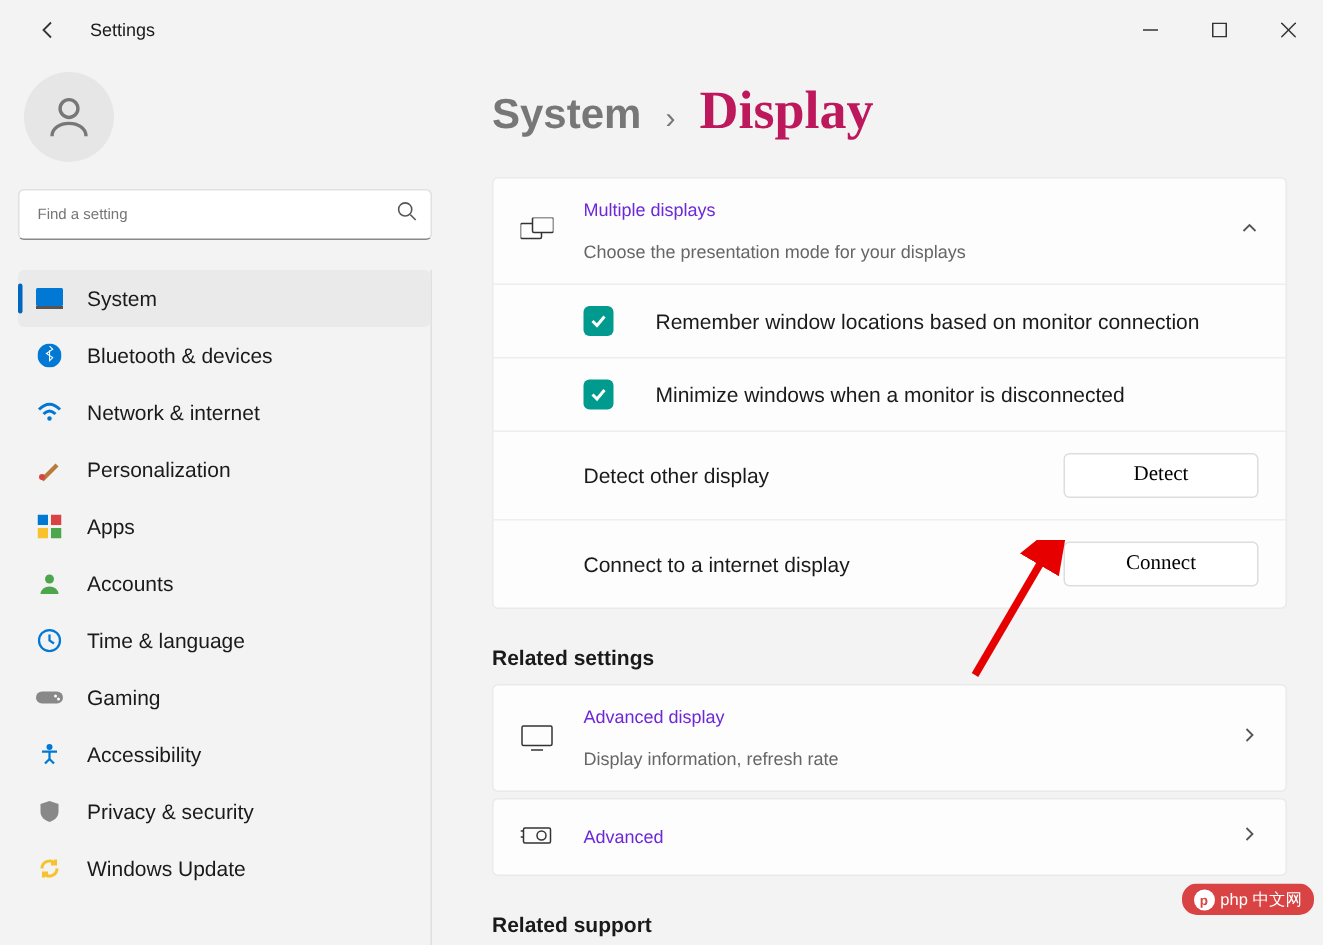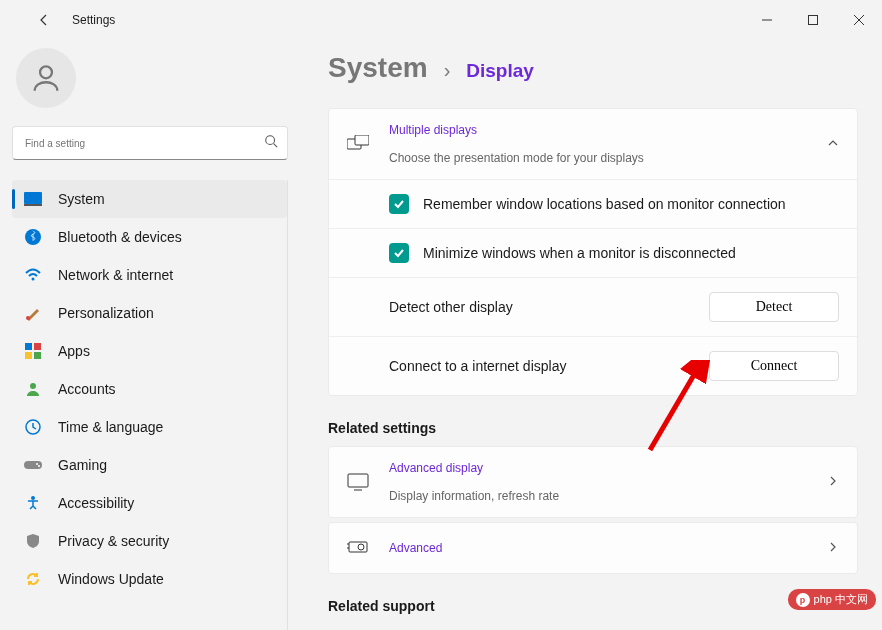--- a/index.html
+++ b/index.html
@@ -1,18 +1,18 @@
 <!DOCTYPE html>
 <html><head>
 <meta charset="utf-8">
 <style>
 * { box-sizing: border-box; margin: 0; padding: 0; }
 body { font-family: 'Segoe UI', sans-serif; background: #f3f3f3; width: 882px; height: 630px; overflow: hidden; position: relative; }
 
-.titlebar { height: 40px; display: flex; align-items: center; padding-left: 28px; background: #f3f3f3; }
+.titlebar { height: 40px; display: flex; align-items: center; padding-left: 16px; background: #f3f3f3; }
 .titlebar .back { width: 32px; height: 32px; display: flex; align-items: center; justify-content: center; cursor: pointer; }
 .titlebar .title { margin-left: 12px; font-size: 12px; color: #1a1a1a; }
 .window-controls { margin-left: auto; display: flex; }
 .window-controls div { width: 46px; height: 40px; display: flex; align-items: center; justify-content: center; cursor: pointer; }
 
 .layout { display: flex; height: calc(100% - 40px); }
 
 .sidebar { width: 300px; padding: 0 12px; display: flex; flex-direction: column; }
 .avatar { width: 60px; height: 60px; border-radius: 50%; background: #e6e6e6; display: flex; align-items: center; justify-content: center; margin: 8px 0 18px 4px; }
 .search { position: relative; margin-bottom: 20px; }
@@ -22,31 +22,31 @@
 .nav { flex: 1; overflow-y: auto; border-right: 1px solid #e0e0e0; padding-right: 0; }
 .nav-item { display: flex; align-items: center; height: 38px; padding: 0 12px; border-radius: 4px; cursor: pointer; font-size: 14px; color: #1a1a1a; position: relative; gap: 16px; }
 .nav-item.active { background: #eaeaea; }
 .nav-item.active::before { content: ""; position: absolute; left: 0; top: 9px; bottom: 9px; width: 3px; background: #0067c0; border-radius: 2px; }
 .nav-icon { width: 18px; height: 18px; display: flex; align-items: center; justify-content: center; flex-shrink: 0; }
 
 .main { flex: 1; padding: 12px 24px 0 28px; overflow-y: auto; }
 .breadcrumb { display: flex; align-items: baseline; gap: 16px; margin-bottom: 24px; }
 .breadcrumb .parent { font-size: 28px; font-weight: 600; color: #777; }
 .breadcrumb .sep { font-size: 20px; color: #777; }
-.breadcrumb .current { font-size: 19px; font-weight: 700; color: #6d28d9; }
+.breadcrumb .current { font-size: 36px; font-weight: 700; color: #be185d; font-family: Liberation Serif, serif; }
 
 .card { background: #fdfdfd; border: 1px solid #eaeaea; border-radius: 4px; margin-bottom: 4px; }
 .card-header { display: flex; align-items: center; padding: 14px 18px; gap: 20px; cursor: pointer; }
 .card-header .hicon { width: 22px; height: 22px; display: flex; align-items: center; justify-content: center; color: #333; flex-shrink: 0; }
 .card-header .htxt { flex: 1; }
 .card-header .htitle { font-size: 12px; color: #6d28d9; }
 .card-header .hsub { font-size: 12px; color: #666; margin-top: 14px; }
 .card-header .chev { color: #555; flex-shrink: 0; }
 
-.sub { padding: 14px 18px 14px 60px; display: flex; align-items: center; gap: 14px; border-top: 1px solid #eee; }
+.sub { padding: 14px 18px 14px 60px; display: flex; align-items: center; gap: 28px; border-top: 1px solid #eee; }
 .sub .checkbox { width: 20px; height: 20px; background: #009a8e; border-radius: 4px; display: flex; align-items: center; justify-content: center; flex-shrink: 0; }
 .sub .lbl { font-size: 14px; color: #1a1a1a; flex: 1; }
 .sub .btn { background: #fff; border: 1px solid #ddd; border-radius: 4px; padding: 6px 24px; font-size: 14px; cursor: pointer; min-width: 130px; font-family: Liberation Serif, serif; }
 
 .section-title { font-size: 14px; font-weight: 600; color: #1a1a1a; margin: 24px 0 10px; }
 
 .arrow-annotation { position: absolute; left: 620px; top: 360px; pointer-events: none; }
 
 .watermark { position: absolute; right: 6px; bottom: 20px; background: #d94343; color: #fff; font-size: 11px; padding: 3px 8px; border-radius: 10px; display: flex; align-items: center; gap: 4px; }
 .watermark .badge { background: #fff; color: #d94343; border-radius: 50%; width: 14px; height: 14px; font-size: 9px; font-weight: bold; display: flex; align-items: center; justify-content: center; }

